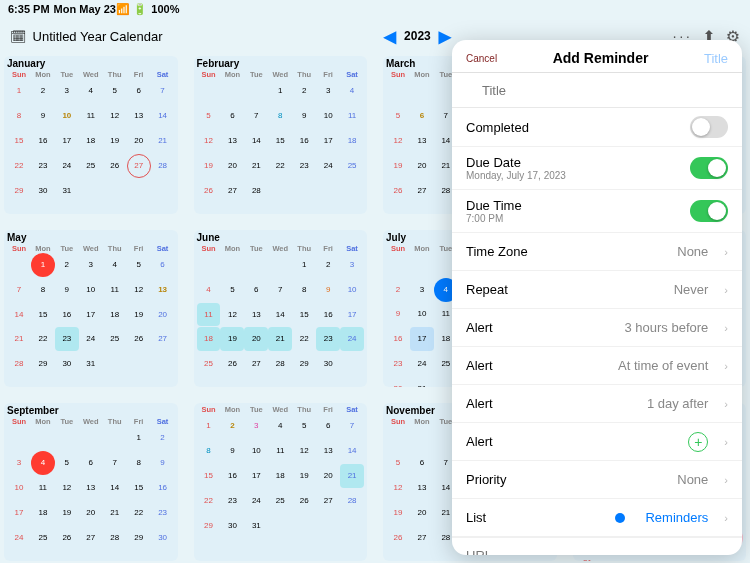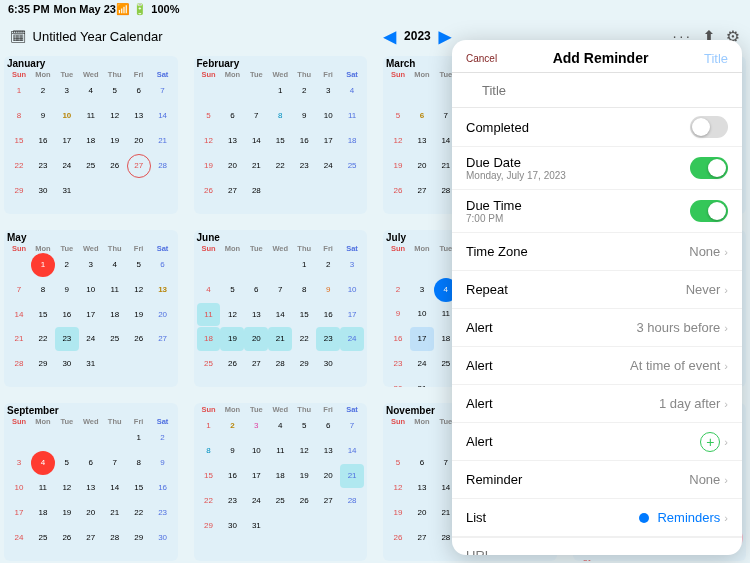--- a/index.html
+++ b/index.html
@@ -181,21 +181,21 @@
     .panel-row-label {
       font-size: 13px;
       color: #000;
       font-weight: 400;
     }
     .panel-row-sublabel {
       font-size: 10px;
       color: #888;
     }
     .panel-row-left { display: flex; flex-direction: column; }
-    .panel-row-right { display: flex; align-items: center; gap: 4px; }
+    .panel-row-right { display: flex; align-items: center; gap: 16px; }
     .panel-row-value {
       font-size: 13px;
       color: #888;
     }
     .chevron-right {
       color: #bbb;
       font-size: 11px;
     }
 
     
@@ -946,21 +946,21 @@
 
       <div class="panel-row">
         <span class="panel-row-label">Alert</span>
         <div class="panel-row-right">
           <div class="add-icon">+</div>
           <span class="chevron-right">›</span>
         </div>
       </div>
 
       <div class="panel-row">
-        <span class="panel-row-label">Reminder</span>
+        <span class="panel-row-label">Priority</span>
         <div class="panel-row-right">
           <span class="panel-row-value">None</span>
           <span class="chevron-right">›</span>
         </div>
       </div>
 
       <div class="panel-row">
         <span class="panel-row-label">List</span>
         <div class="panel-row-right">
           <div class="list-circle"></div>

